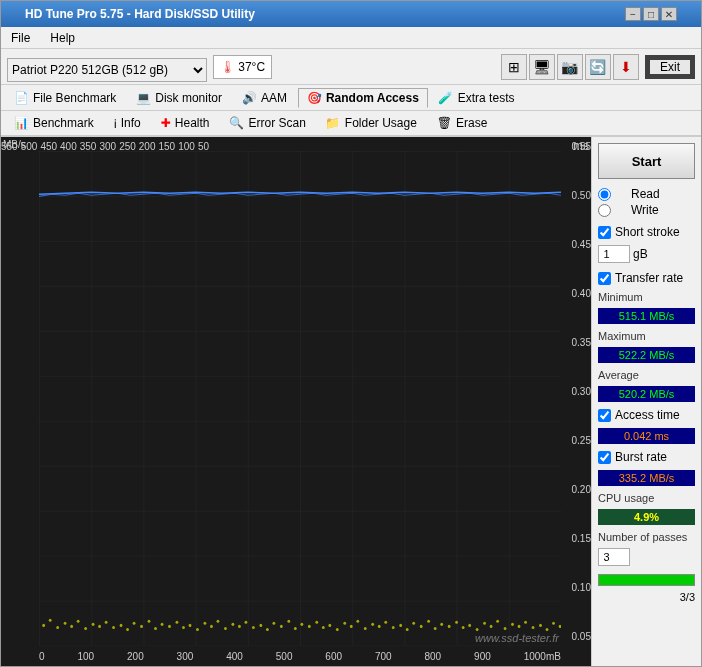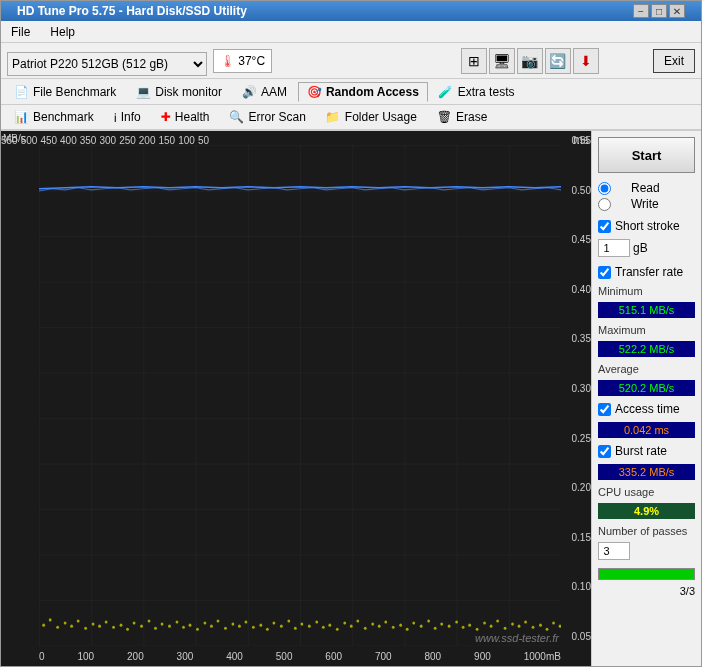--- a/index.html
+++ b/index.html
@@ -18,22 +18,22 @@
       display: flex;
       flex-direction: column;
       background: #f0f0f0;
     }
     .title-bar {
       background: linear-gradient(to bottom, #4a90d9, #2b6cb5);
       color: white;
       display: flex;
       align-items: center;
       justify-content: space-between;
-      padding: 4px 16px;
-      height: 20px;
+      padding: 4px 24px;
+      height: 26px;
       flex-shrink: 0;
     }
     .title-bar-title {
       font-size: 12px;
       font-weight: bold;
     }
     .title-bar-buttons {
       display: flex;
       gap: 2px;
     }
@@ -103,25 +103,24 @@
       background: #e8e8e8;
       display: flex;
       align-items: center;
       justify-content: center;
       cursor: pointer;
       font-size: 14px;
     }
     .exit-btn {
       height: 24px;
       padding: 0 10px;
-      border: 1px solid #404040;
+      border: 5px solid #404040;
       background: #e8e8e8;
       cursor: pointer;
       font-size: 12px;
-      margin-left: 48px;
     }
     .tabs-row1, .tabs-row2 {
       background: #f0f0f0;
       display: flex;
       align-items: center;
       padding: 2px 4px;
       gap: 2px;
       height: 26px;
       flex-shrink: 0;
     }

